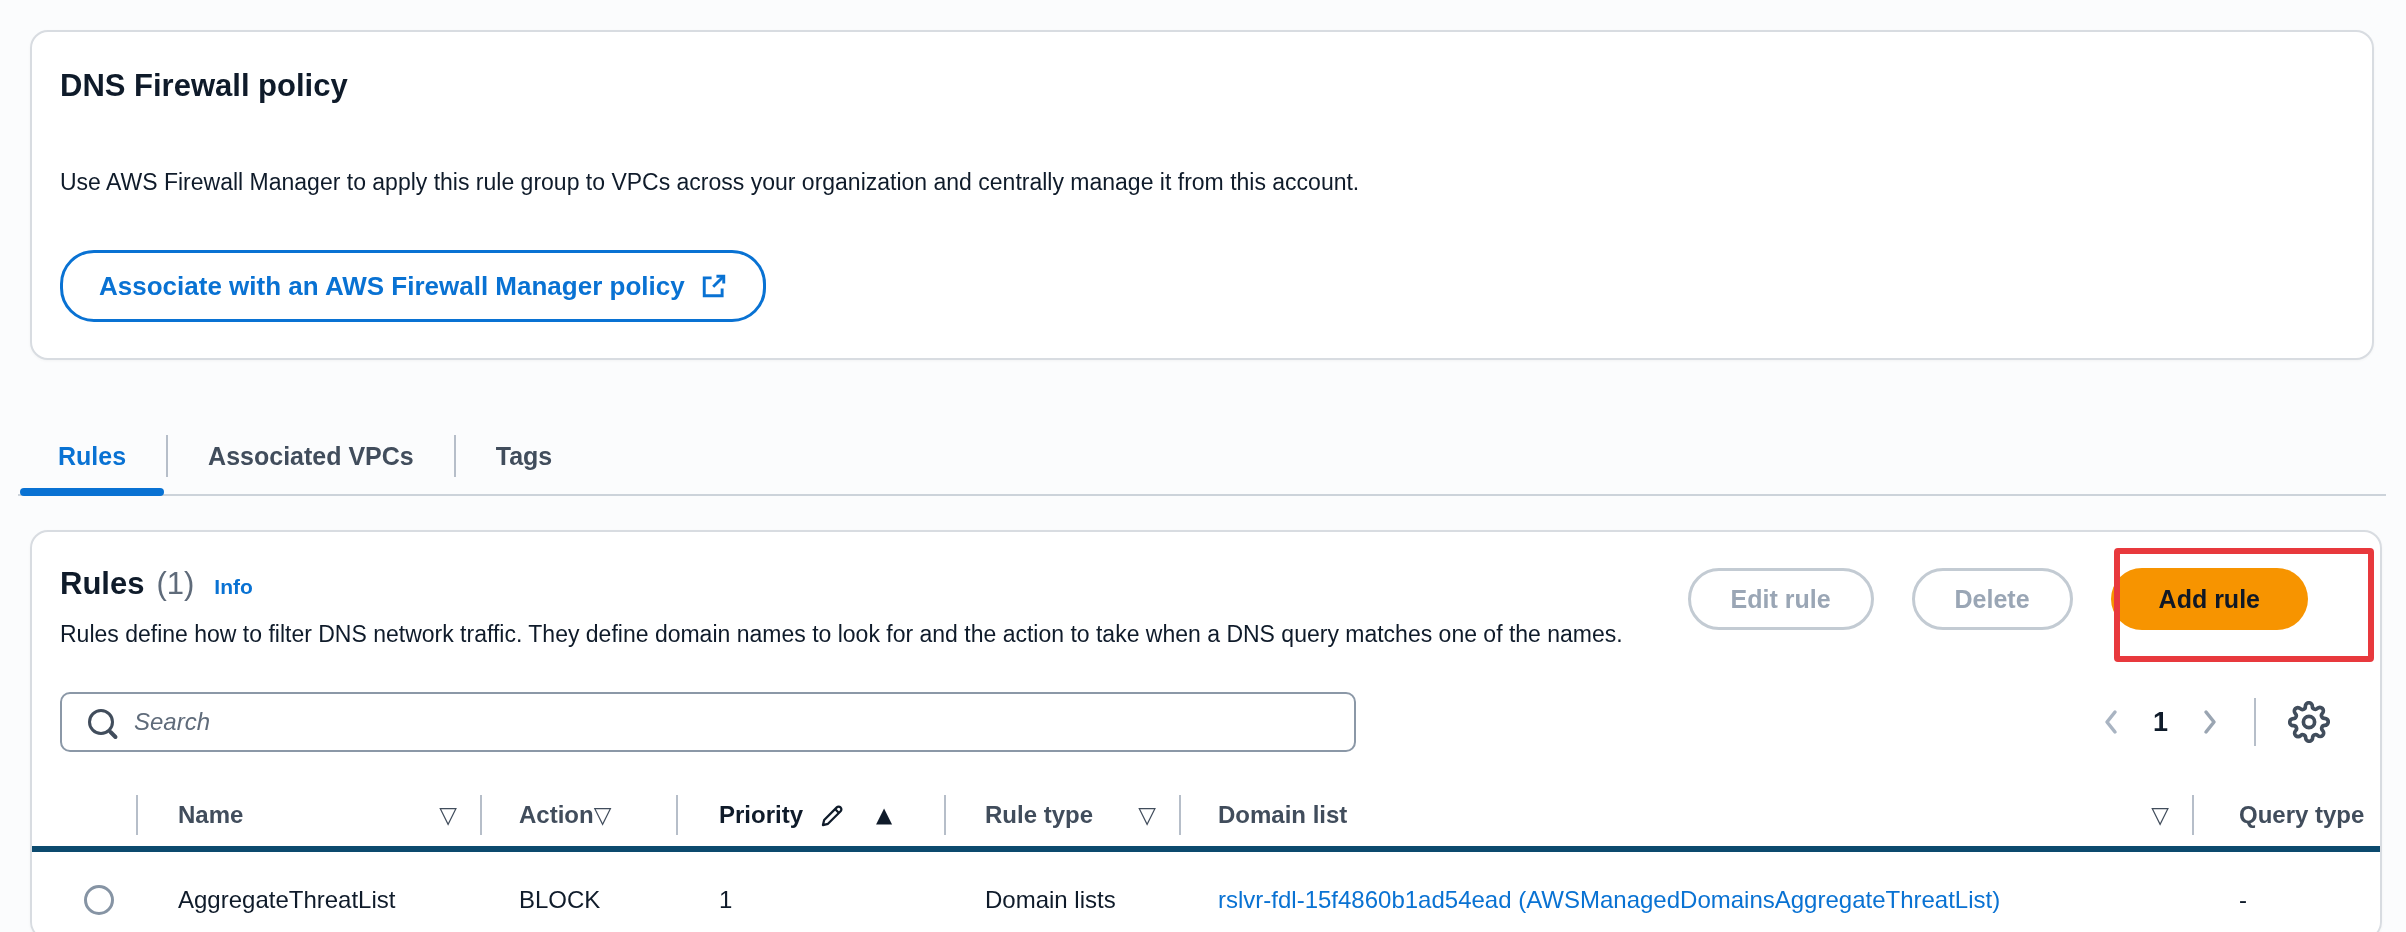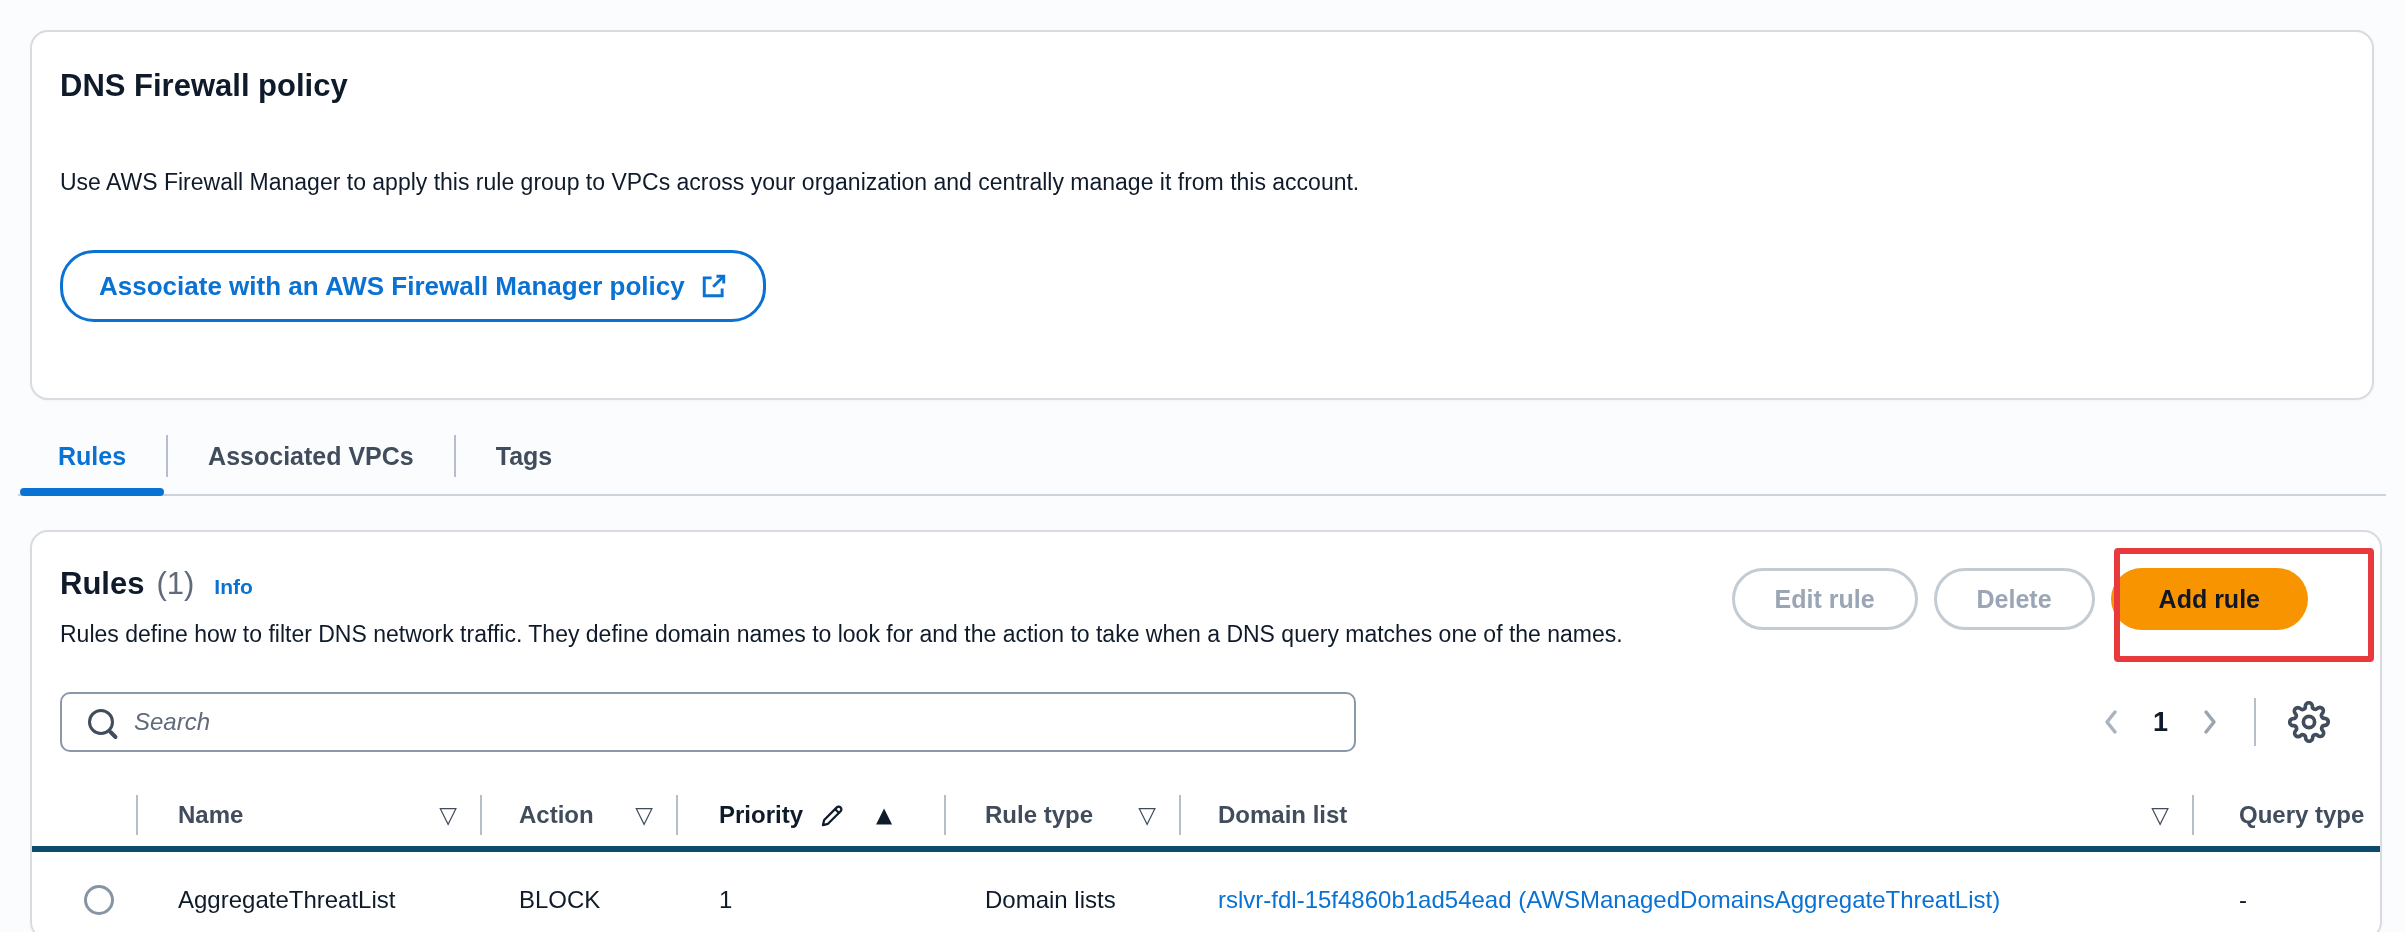--- a/index.html
+++ b/index.html
@@ -10,21 +10,21 @@
     color: #0f1b2a;
     position: relative;
   }
   .card {
     position: absolute; background: #fff;
     border: 2px solid #d8dce1; border-radius: 18px;
     box-sizing: border-box;
     box-shadow: 0 1px 3px rgba(0,0,0,0.04);
   }
   
-  .card1 { left: 30px; top: 30px; width: 2344px; height: 370px; padding: 34px 28px 0 28px; }
+  .card1 { left: 30px; top: 30px; width: 2344px; height: 330px; padding: 34px 28px 0 28px; }
   .card1 h1 { margin: 2px 0 0 0; font-size: 31px; font-weight: 700; color: #0f1b2a; }
   .card1 p  { margin: 64px 0 0 0; font-size: 23px; line-height: 28px; color: #0f1b2a; }
   .btn {
     display: inline-flex; align-items: center; justify-content: center; gap: 16px;
     height: 62px; padding: 0 40px; border-radius: 34px;
     background: #fff; font-family: inherit;
     font-size: 25px; font-weight: 700; cursor: pointer; white-space: nowrap;
   }
   .btn.outline { margin-top: 54px; height: 72px; border: 3px solid #0972d3; color: #0972d3; font-size: 26px; padding: 0 36px; }
   .extlink-icon { width: 26px; height: 26px; }
@@ -45,21 +45,21 @@
     height: 8px; background: #0972d3; border-radius: 5px;
   }
   .tab-sep { width: 2px; height: 42px; background: #b6bec9; align-self: center; }
   
   .card2 { left: 30px; top: 530px; width: 2352px; height: 410px; padding: 34px 28px 0 28px; }
   .panel-head { display: flex; align-items: flex-start; justify-content: space-between; }
   .panel-head h2 { margin: 0; font-size: 31px; font-weight: 700; display: flex; align-items: baseline; gap: 12px; }
   .panel-head h2 .count { color: #5f6b7a; font-weight: 400; }
   .info-link { font-size: 21px; font-weight: 700; color: #0972d3; text-decoration: none; margin-left: 8px; cursor: pointer; }
   .desc { margin: 18px 0 8px 0; font-size: 23px; line-height: 28px; color: #0f1b2a; }
-  .head-actions { display: flex; align-items: center; gap: 16px; margin-top: 2px; margin-right: 44px; }
+  .head-actions { display: flex; align-items: center; gap: 38px; margin-top: 2px; margin-right: 44px; }
   .btn.disabled { border: 3px solid #c3cbd3; color: #9aa6b5; cursor: default; }
   .btn.primary { background: #f79400; border: none; color: #101826; padding: 0 48px; }
   .annotation {
     position: absolute; top: 16px; right: 6px; width: 260px; height: 114px;
     border: 6px solid #e8393d; border-radius: 4px; pointer-events: none; box-sizing: border-box;
   }
   
   .toolbar { display: flex; align-items: center; margin-top: 36px; }
   .search {
     width: 1296px; height: 60px; box-sizing: border-box;
@@ -84,21 +84,21 @@
   
   .table { margin: 32px -28px 0 -28px; }
   .thead {
     display: flex; align-items: center; height: 62px;
     border-bottom: 6px solid #0c4a6e;
     font-size: 24px; font-weight: 700; color: #414d5c;
   }
   .th, .td { display: flex; align-items: center; height: 100%; box-sizing: border-box; position: relative; }
   .col-sel   { width: 105px; }
   .col-name  { width: 344px; padding: 0 24px 0 41px; justify-content: space-between; }
-  .col-act   { width: 196px; padding: 0 24px 0 38px; justify-content: space-between; }
+  .col-act   { width: 196px; padding: 0 24px 0 38px; }
   .col-pri   { width: 256px; padding: 0 20px 0 42px; gap: 16px; }
   .col-rt    { width: 235px; padding: 0 24px 0 40px; justify-content: space-between; margin-left: 12px; }
   .col-dl    { width: 1013px; padding: 0 24px 0 38px; justify-content: space-between; }
   .col-qt    { flex: 1; padding: 0 0 0 46px; }
   .thead .th:not(.col-sel)::before {
     content: ""; position: absolute; left: -1px; top: 11px; bottom: 11px; width: 2px; background: #b6bec9;
   }
   .th.col-pri { color: #0f1b2a; }
   .filter-glyph { font-family: "DejaVu Sans", sans-serif; font-size: 23px; color: #414d5c; font-weight: 400; }
   .sort-glyph { font-family: "DejaVu Sans", sans-serif; font-size: 21px; color: #0f1b2a; margin-left: 14px; }

